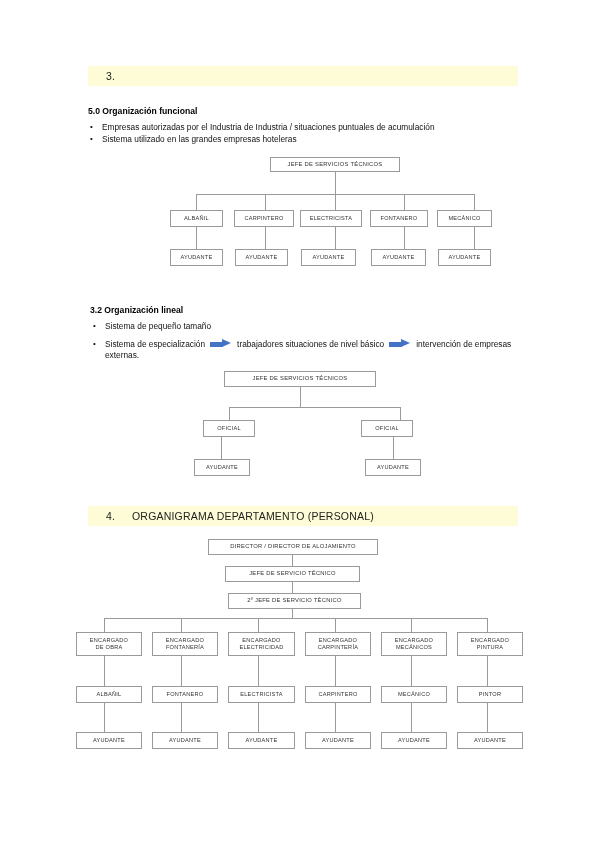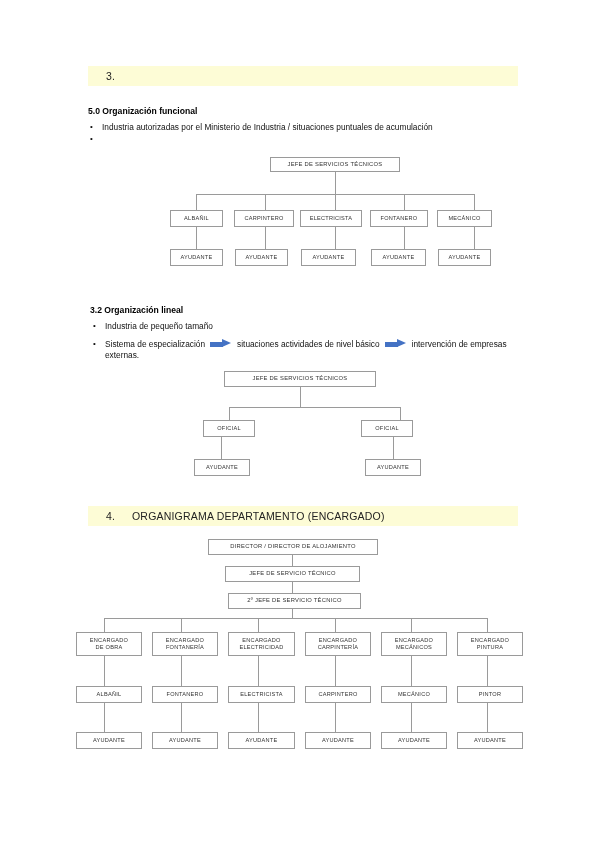--- a/index.html
+++ b/index.html
@@ -67,24 +67,25 @@
 <div class="page">
 
   <div class="sec-heading" style="left:88px;top:66px;width:430px;">
     <span class="sec-num">3.</span>
   </div>
 
   <div class="sub-heading" style="left:88px;top:106px;">5.0 Organización funcional</div>
 
   <div class="bullet-row" style="left:90px;top:122px;width:440px;">
     <span class="bullet-dot">•</span>
-    <span class="bullet-txt">Industria autorizadas por el Ministerio de Industria / situaciones puntuales de acumulación</span>
+    <span class="bullet-txt">Empresas autorizadas por el Industria de Industria / situaciones puntuales de acumulación</span>
   </div>
   <div class="bullet-row" style="left:90px;top:134px;width:440px;">
     <span class="bullet-dot">•</span>
+    <span class="bullet-txt">Sistema utilizado en las grandes empresas hoteleras</span>
   </div>
 
   <div class="chart" style="left:0;top:0;width:600px;height:280px;">
 
     <div class="node wide" style="left:270px;top:157px;width:130px;height:15px;">JEFE DE SERVICIOS TÉCNICOS</div>
 
     <div class="ln v" style="left:335px;top:172px;height:22px;"></div>
 
     <div class="ln h" style="left:196px;top:194px;width:278px;"></div>
 
@@ -110,27 +111,27 @@
     <div class="node" style="left:235px;top:249px;width:53px;height:17px;">AYUDANTE</div>
     <div class="node" style="left:301px;top:249px;width:55px;height:17px;">AYUDANTE</div>
     <div class="node" style="left:371px;top:249px;width:55px;height:17px;">AYUDANTE</div>
     <div class="node" style="left:438px;top:249px;width:53px;height:17px;">AYUDANTE</div>
   </div>
 
   <div class="sub-heading" style="left:90px;top:305px;text-align:right;">3.2 Organización lineal</div>
 
   <div class="bullet-row" style="left:93px;top:321px;width:430px;">
     <span class="bullet-dot">•</span>
-    <span class="bullet-txt">Industria de pequeño tamaño</span>
+    <span class="bullet-txt">Sistema de pequeño tamaño</span>
   </div>
 
   <div class="bullet-row" style="left:93px;top:339px;width:435px;">
     <span class="bullet-dot">•</span>
     <span class="bullet-txt" style="white-space:normal;">
-      <span>Sistema de especialización</span><span class="arrow"><span class="shaft"></span><span class="head"></span></span><span>situaciones actividades de nivel básico</span><span class="arrow"><span class="shaft"></span><span class="head"></span></span><span>intervención de empresas externas.</span>
+      <span>Sistema de especialización</span><span class="arrow"><span class="shaft"></span><span class="head"></span></span><span>trabajadores situaciones de nivel básico</span><span class="arrow"><span class="shaft"></span><span class="head"></span></span><span>intervención de empresas externas.</span>
     </span>
   </div>
 
   <div class="chart" style="left:0;top:0;width:600px;height:500px;">
 
     <div class="node wide" style="left:224px;top:371px;width:152px;height:16px;">JEFE DE SERVICIOS TÉCNICOS</div>
 
     <div class="ln v" style="left:300px;top:387px;height:20px;"></div>
     <div class="ln h" style="left:229px;top:407px;width:172px;"></div>
     <div class="ln v" style="left:229px;top:407px;height:13px;"></div>
@@ -141,21 +142,21 @@
 
     <div class="ln v" style="left:221px;top:437px;height:22px;"></div>
     <div class="ln v" style="left:393px;top:437px;height:22px;"></div>
 
     <div class="node" style="left:194px;top:459px;width:56px;height:17px;">AYUDANTE</div>
     <div class="node" style="left:365px;top:459px;width:56px;height:17px;">AYUDANTE</div>
   </div>
 
   <div class="sec-heading" style="left:88px;top:506px;width:430px;">
     <span class="sec-num">4.</span>
-    <span class="sec-title">ORGANIGRAMA DEPARTAMENTO (ENCARGADO)</span>
+    <span class="sec-title">ORGANIGRAMA DEPARTAMENTO (PERSONAL)</span>
   </div>
 
   <div class="chart" style="left:0;top:0;width:600px;height:848px;">
 
     <div class="node wide" style="left:208px;top:539px;width:170px;height:16px;">DIRECTOR / DIRECTOR DE ALOJAMIENTO</div>
     <div class="ln v" style="left:292px;top:555px;height:11px;"></div>
 
     <div class="node wide" style="left:225px;top:566px;width:135px;height:16px;">JEFE DE SERVICIO TÉCNICO</div>
     <div class="ln v" style="left:292px;top:582px;height:11px;"></div>
 

